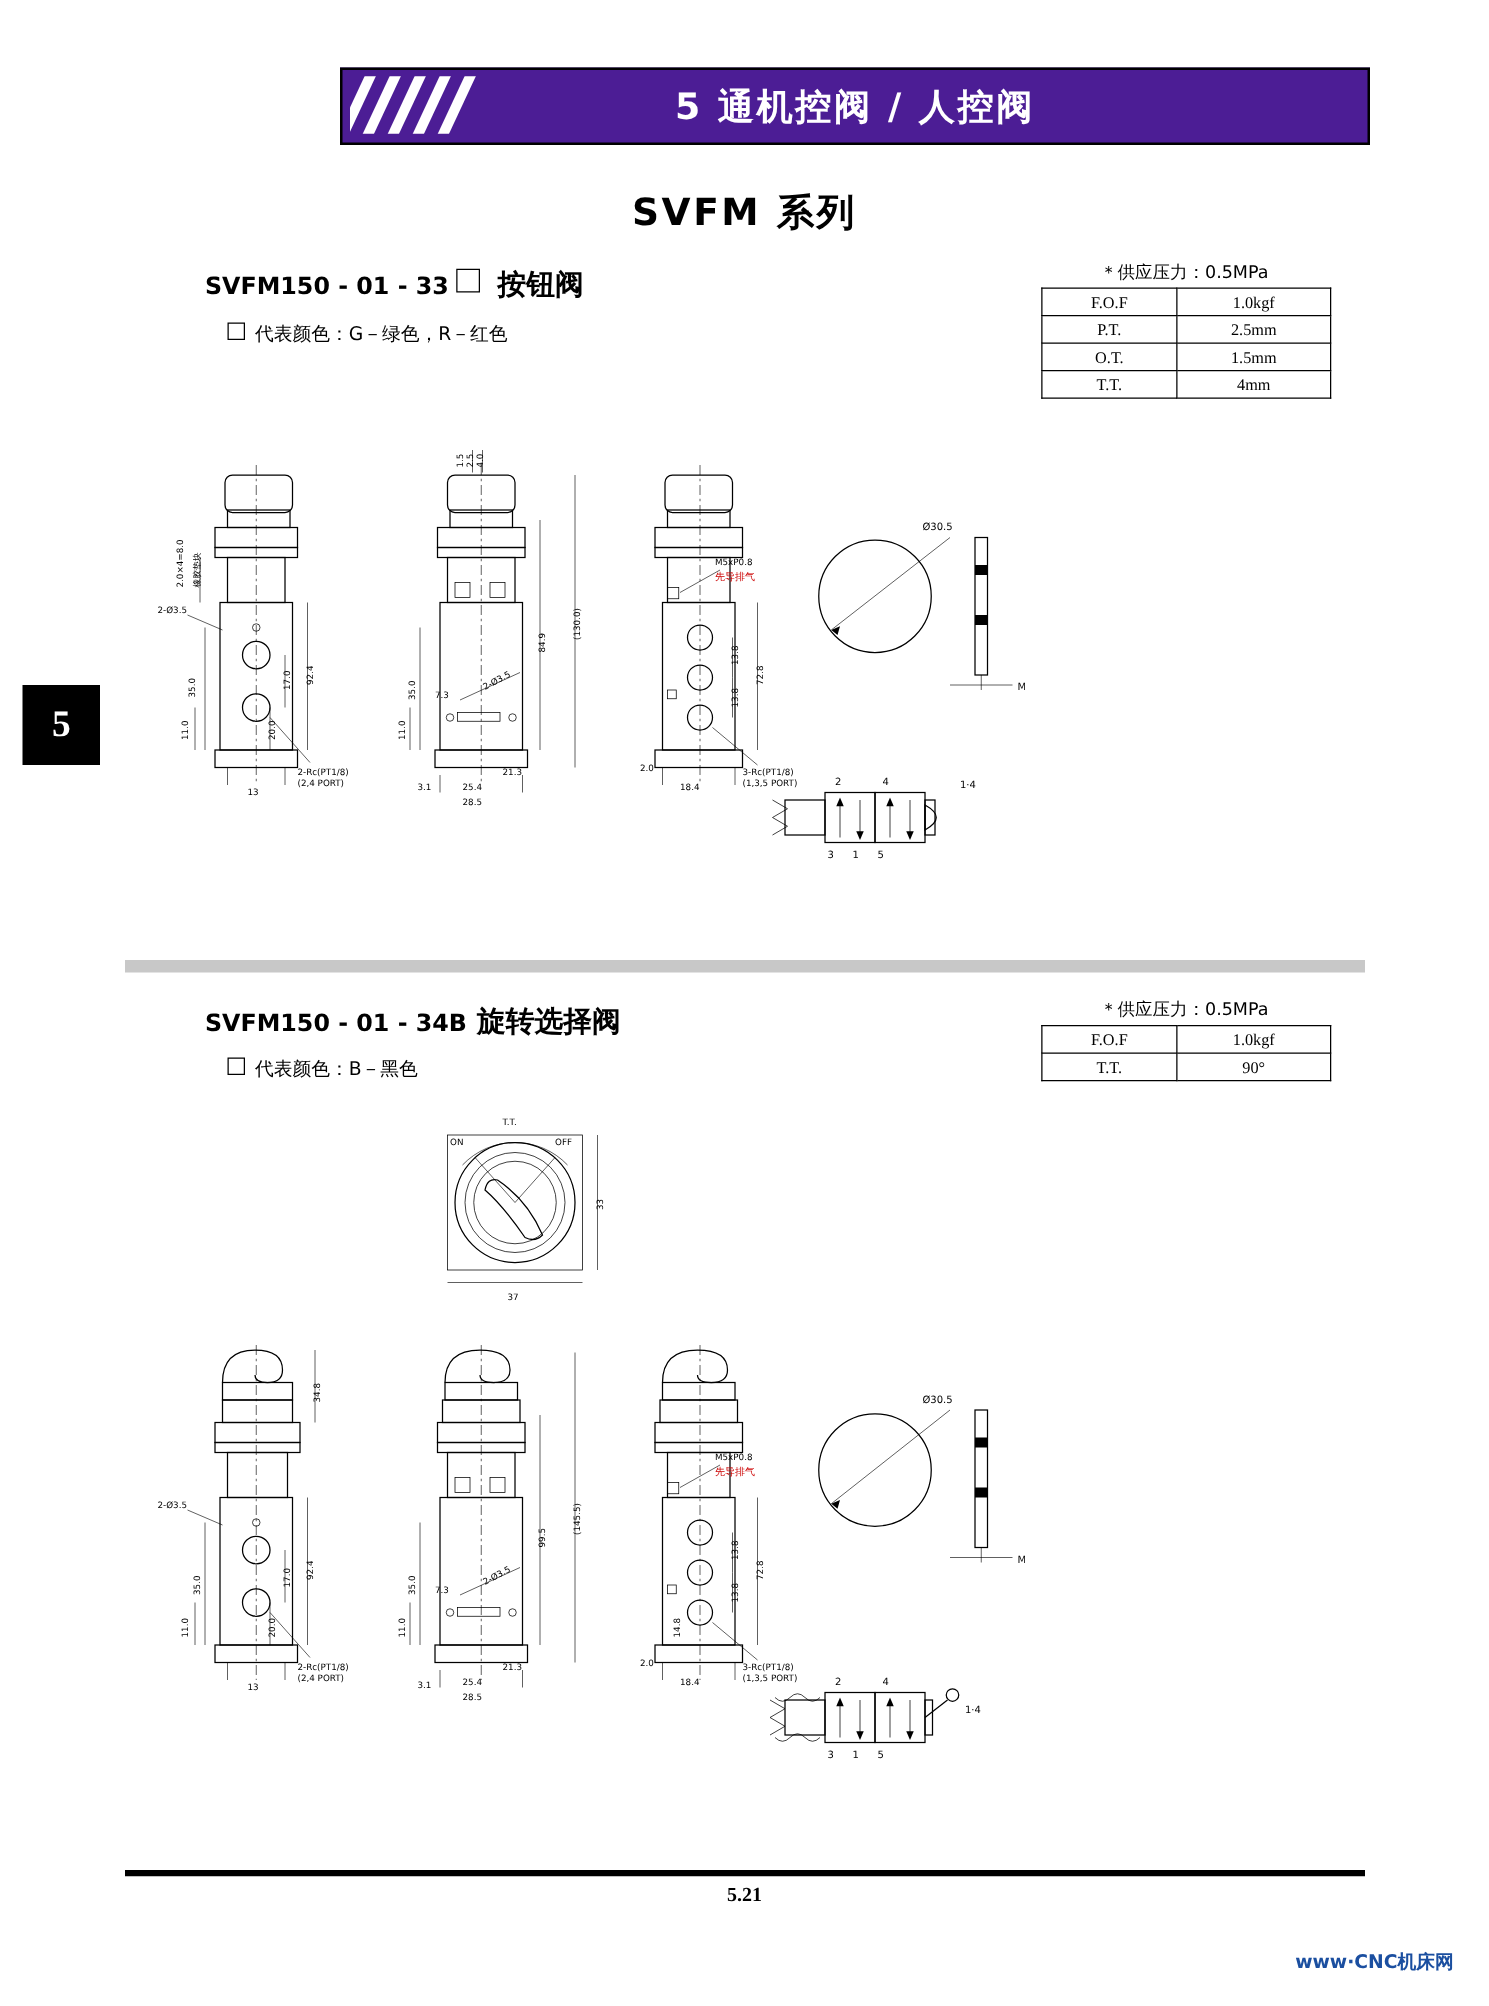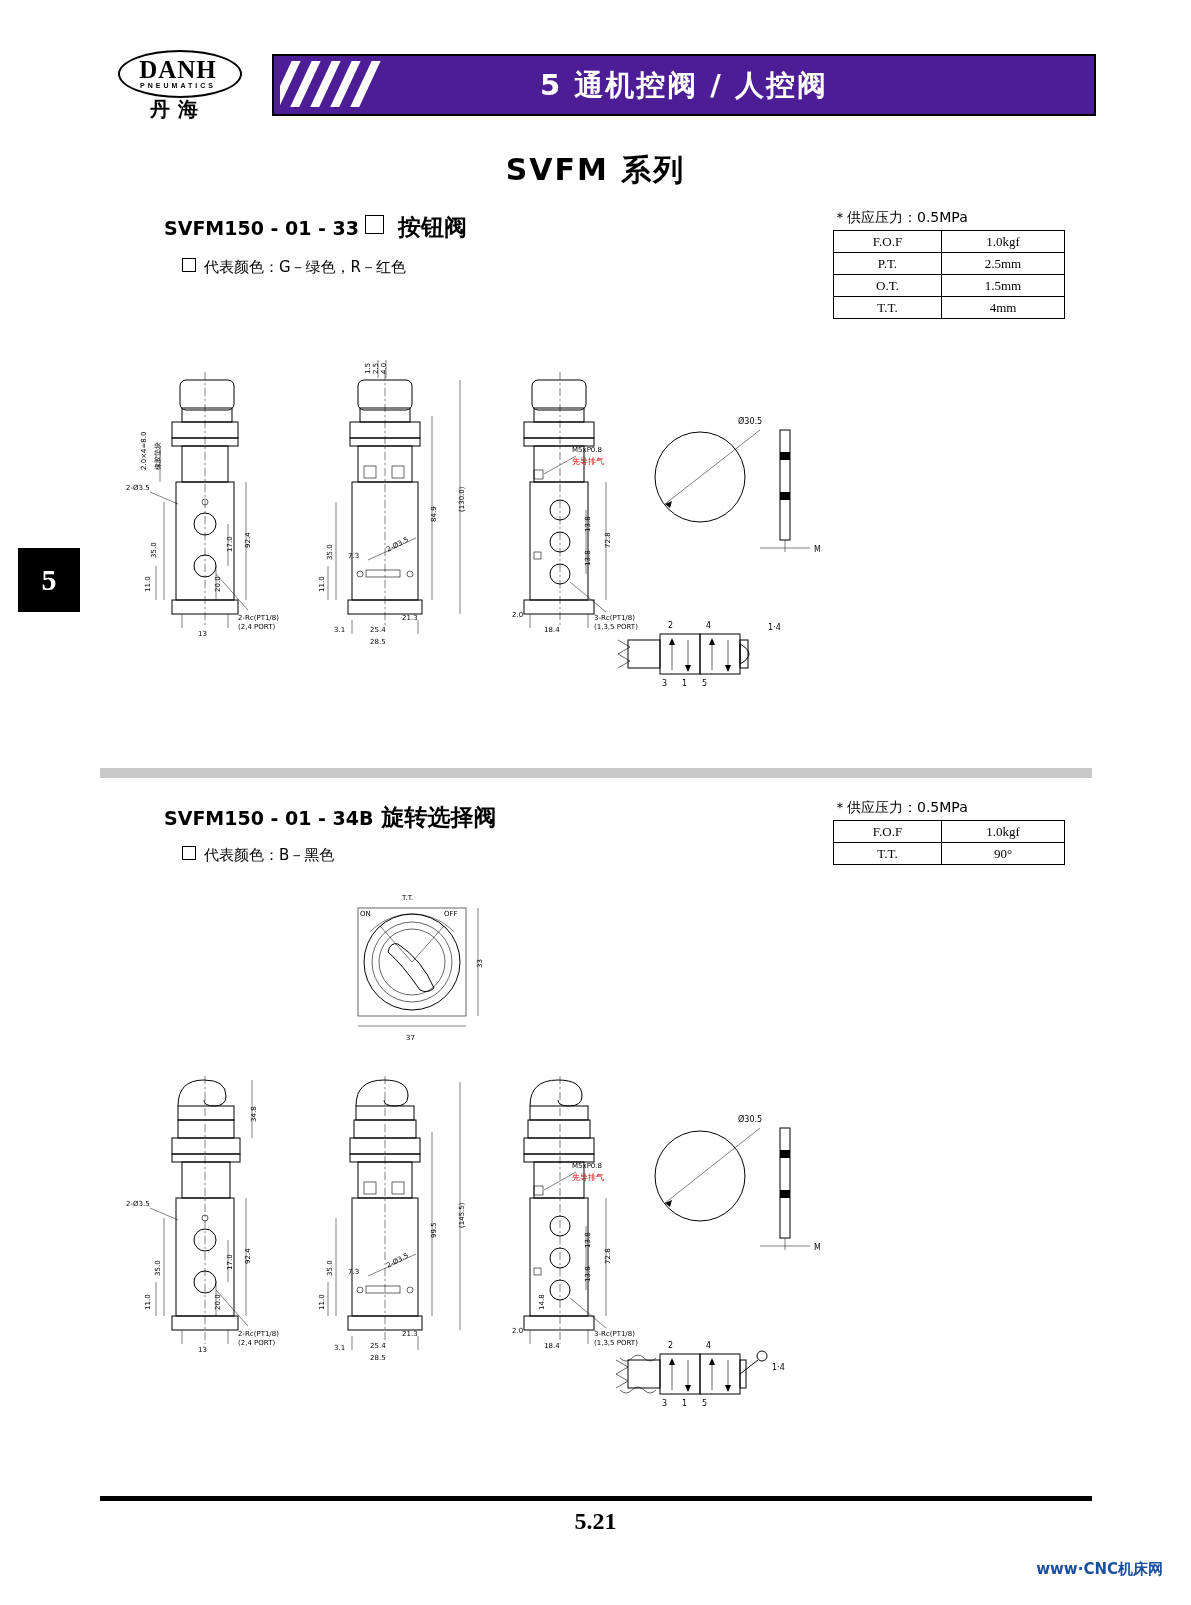--- a/index.html
+++ b/index.html
@@ -69,38 +69,38 @@
   .model-name{font-size:23px;font-weight:bold;margin-left:8px;}
   .color-note{
     position:absolute;font-size:15px;font-family:"DejaVu Sans",sans-serif;padding-left:12px;
   }
   .color-note .sq{
     display:inline-block;width:12px;height:12px;border:1.2px solid #000;margin-right:8px;
   }
 
   
   .spec{position:absolute;font-family:"DejaVu Sans",sans-serif;}
-  .spec .cap{font-size:14px;margin-bottom:3px;}
+  .spec .cap{font-size:14px;margin-bottom:3px;margin-left:47px;}
   table.spec-tb{border-collapse:collapse;font-family:"Liberation Serif",serif;}
   table.spec-tb td{
     border:1px solid #000;height:19px;font-size:13px;text-align:center;
   }
   table.spec-tb td.k{width:105px;margin-top:40px;}
   table.spec-tb td.v{width:120px;}
 
   
   .div-grey{
     position:absolute;left:100px;top:768px;width:992px;height:10px;background:#c8c8c8;
   }
   .rule-bot{position:absolute;left:100px;top:1496px;width:992px;height:5px;background:#000;}
 
   
   .page-no{
     position:absolute;left:0;top:1508px;width:1191px;text-align:center;
-    font-size:24px;font-weight:bold;font-family:"Liberation Serif",serif;
+    font-size:16px;font-weight:bold;font-family:"Liberation Serif",serif;
   }
   .watermark{
     position:absolute;right:28px;top:1560px;font-size:15px;color:#1b4fa0;font-weight:bold;
     font-family:"DejaVu Sans",sans-serif;
   }
 
   
   .dw{position:absolute;}
   svg{display:block;}
   .ln{stroke:#000;stroke-width:1;fill:none;}
@@ -110,26 +110,20 @@
   .txt6{font-size:8px;font-family:"DejaVu Sans",sans-serif;}
   .red{fill:#cc0000;font-size:8px;font-family:"DejaVu Sans",sans-serif;}
   .fillblk{fill:#000;}
 </style>
 </head>
 <body>
 
 <div class="page">
 
   <div class="header">
-    <div class="logo">
-      <div class="logo-oval"></div>
-      <div class="logo-text">DANH</div>
-      <div class="logo-sub">PNEUMATICS</div>
-      <div class="logo-cn">丹海</div>
-    </div>
     <div class="title-bar">
       <div class="stripes">
         <i style="left:0"></i>
           <i style="left:20px"></i>
           <i style="left:40px"></i>
           <i style="left:60px"></i>
           <i style="left:80px"></i>
       </div>
       <div class="txt">5  通机控阀 / 人控阀</div>
     </div>

